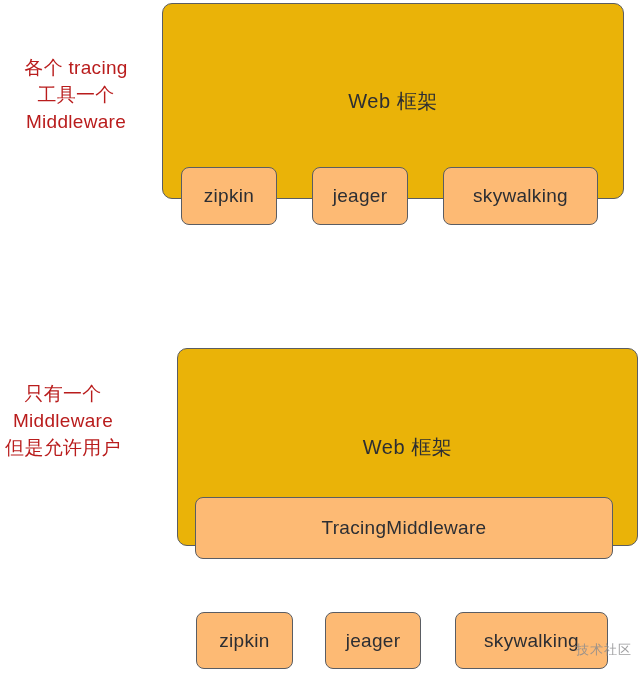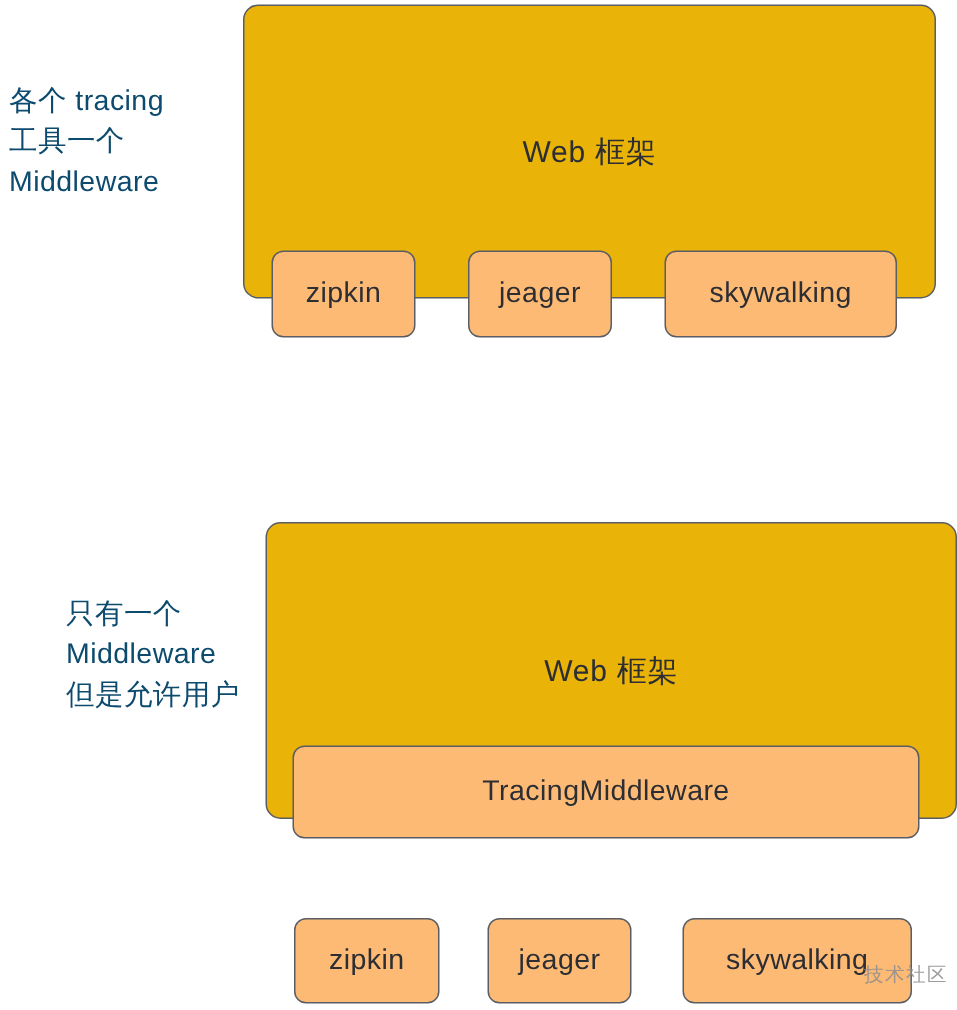--- a/index.html
+++ b/index.html
@@ -14,37 +14,36 @@
     overflow: hidden;
   }
   .canvas {
     position: relative;
     width: 638px;
     height: 673px;
     background: #ffffff;
   }
   .side-label {
     position: absolute;
-    text-align: left;
-    color: #0c4a6e;
+    text-align: center;
+    color: #b91c1c;
     font-size: 19px;
     line-height: 27px;
     font-weight: 400;
     letter-spacing: 0.3px;
   }
   #label1 {
     left: 6px;
     top: 54px;
     width: 140px;
   }
   #label2 {
     left: 0px;
-    top: 396px;
+    top: 380px;
     width: 126px;
-    padding-left: 44px;
   }
   .big-box {
     position: absolute;
     border: 1.5px solid #5a5d63;
     border-radius: 10px;
     background: #eab308;
     box-sizing: border-box;
     display: flex;
     align-items: center;
     justify-content: center;

